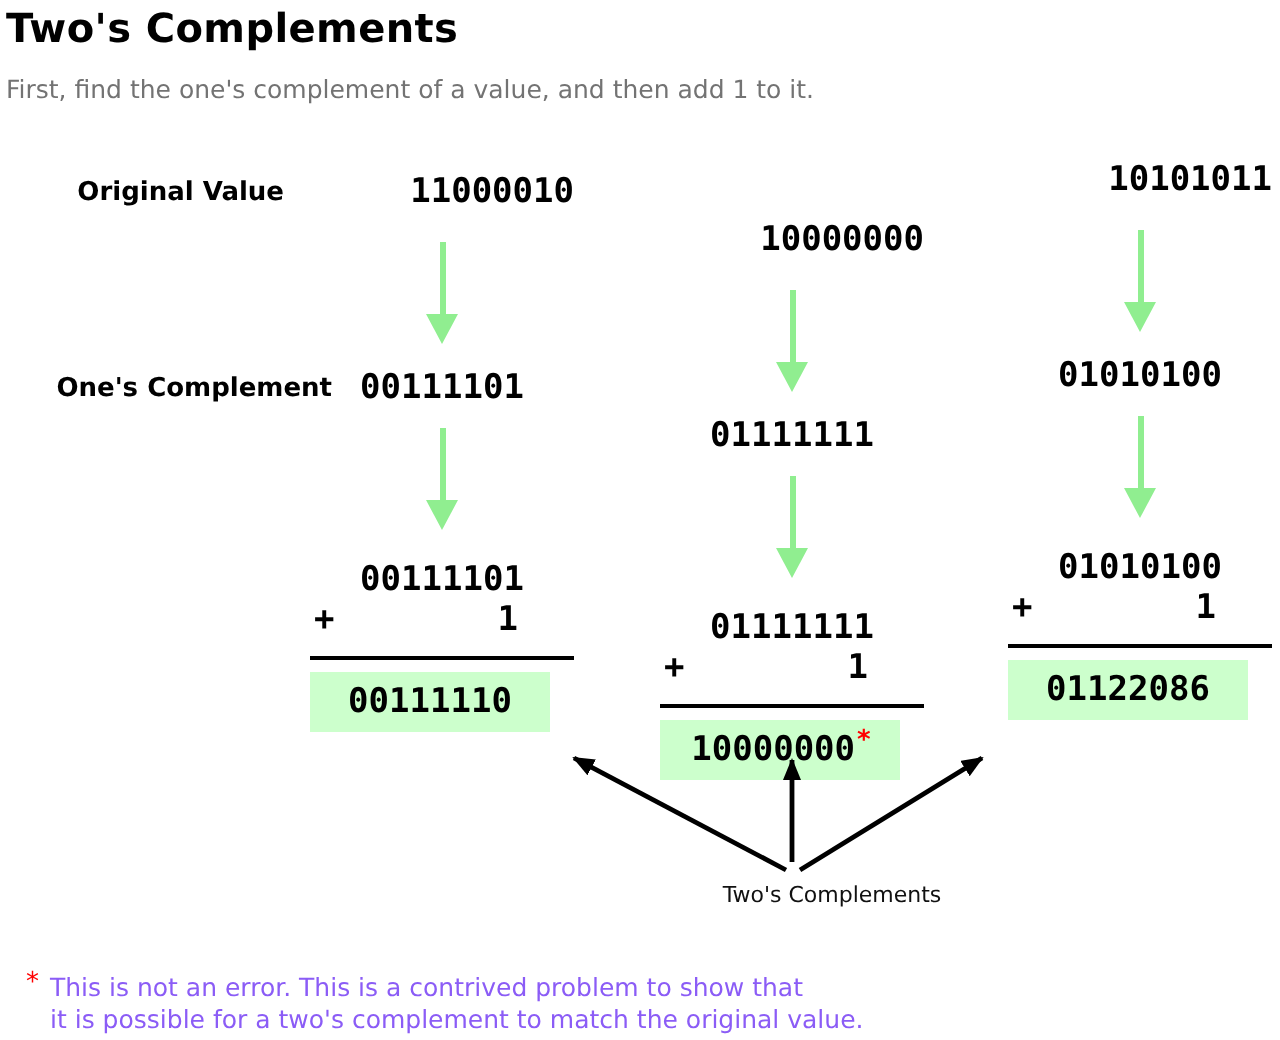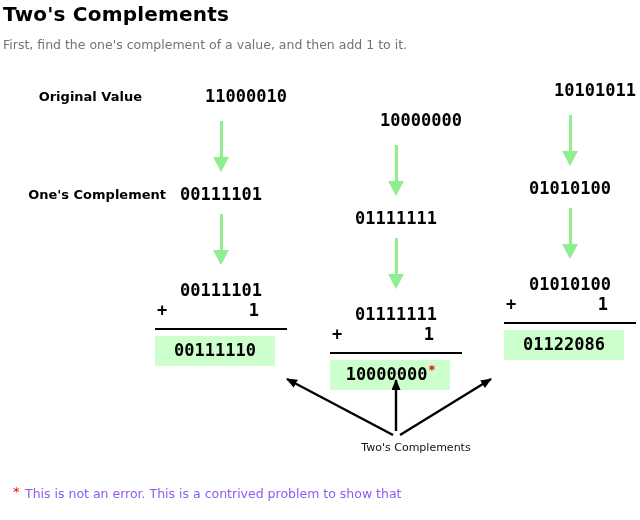--- a/index.html
+++ b/index.html
@@ -150,15 +150,16 @@
     </defs>
     <line x1="143" y1="68" x2="37" y2="12" stroke="#000" stroke-width="2.4" marker-end="url(#ah)"></line>
     <line x1="146" y1="64" x2="146" y2="13" stroke="#000" stroke-width="2.4" marker-end="url(#ah)"></line>
     <line x1="150" y1="68" x2="241" y2="12" stroke="#000" stroke-width="2.4" marker-end="url(#ah)"></line>
   </svg>
   <div class="pointer-label">Two's Complements</div>
 
   <div class="footnote-marker">*</div>
   <div class="footnote-text">
     <div>This is not an error. This is a contrived problem to show that</div>
+    <div>it is possible for a two's complement to match the original value.</div>
   </div>
 
 </div>
 
 </body></html>

